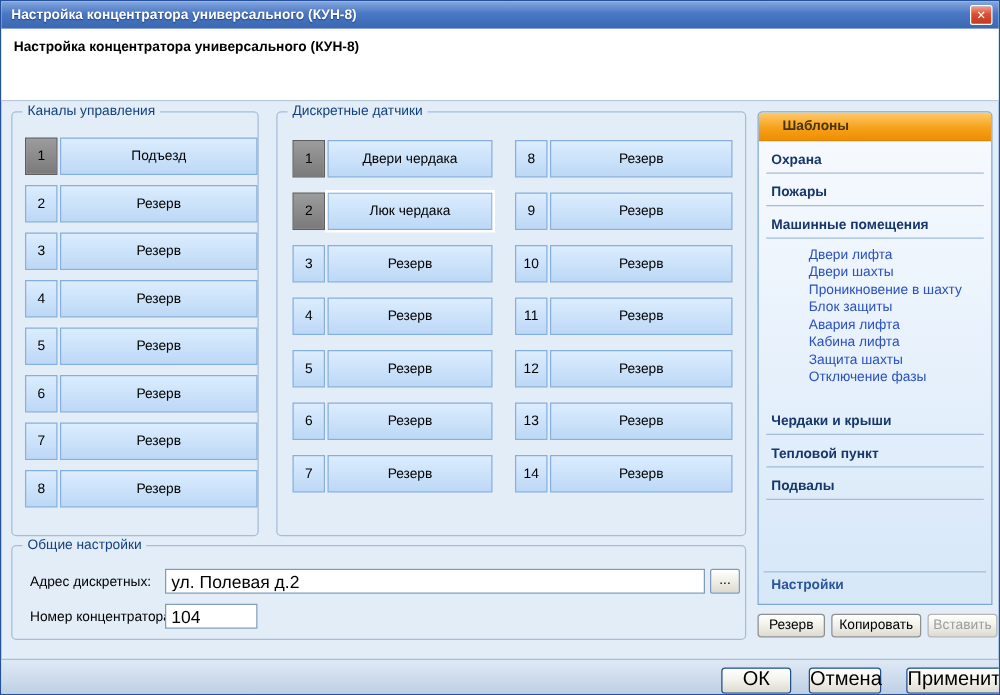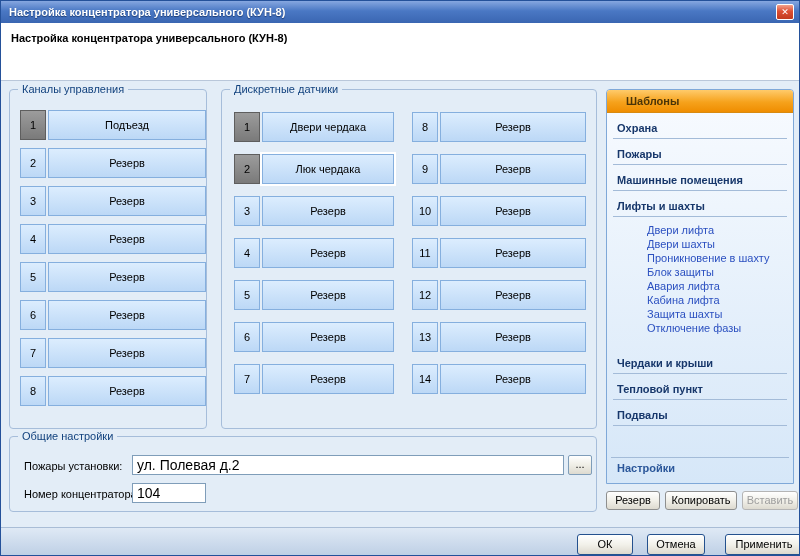--- a/index.html
+++ b/index.html
@@ -64,21 +64,21 @@
     border:1px solid #8E8F8F; border-radius:3px; font-size:11px; text-align:center; line-height:17px; font-family:inherit; }
   .mini-btn.disabled { color:#9D9D9D; border-color:#B5B5B5; }
   #btn-reserve { left:605px; top:490px; width:54px; }
   #btn-copy { left:664px; top:490px; width:72px; }
   #btn-paste { left:741px; top:490px; width:56px; }
 
   
   .footer { position:absolute; left:0; top:526px; width:100%; height:30px;
     background:linear-gradient(#DFE9F5,#BCCEE4); border-top:1px solid #A9BDD6; }
   .btn { position:absolute; top:6px; height:21px; background:linear-gradient(#FFFFFF,#F2F1EA 50%,#DDD9CE);
-    border:1px solid #24518E; border-radius:3px; font-size:11px; text-align:center; line-height:18px; font-family:inherit; }
+    border:1px solid #24518E; border-radius:3px; font-size:16px; text-align:center; line-height:18px; font-family:inherit; }
   #btn-ok { left:576px; width:56px; }
   #btn-cancel { left:646px; width:58px; }
   #btn-apply { left:712px; width:78px;margin-left:12px; }
 </style>
 </head>
 <body>
 
 <div class="window">
 
   <div class="titlebar">
@@ -187,33 +187,32 @@
       </div>
       <div class="row">
         <div class="cell num">14</div>
         <div class="cell lbl-s2">Резерв</div>
       </div>
     </div>
   </div>
 
   <div class="groupbox" id="general-box">
     <span class="gb-label">Общие настройки</span>
-    <span class="fld-label" style="left:14px; top:23px;">Пожары установки:</span>
+    <span class="fld-label" style="left:14px; top:23px;">Адрес дискретных:</span>
     <input class="textbox" style="left: 122px; top: 18px; width: 432px;" value="ул. Полевая д.2">
     <div class="browse-btn" style="left:558px; top:18px;">...</div>
     <span class="fld-label" style="left:14px; top:51px;">Номер концентратора:</span>
     <input class="textbox" style="left: 122px; top: 46px; width: 74px;" value="104">
   </div>
 
   <div class="tpl-panel">
     <div class="tpl-header">Шаблоны</div>
     <div class="tpl-cat">Охрана</div>
     <div class="tpl-cat">Пожары</div>
     <div class="tpl-cat">Машинные помещения</div>
-    <div class="tpl-cat">Лифты и шахты</div>
     <div class="tpl-links">
       <div class="tpl-link">Двери лифта</div>
       <div class="tpl-link">Двери шахты</div>
       <div class="tpl-link">Проникновение в шахту</div>
       <div class="tpl-link">Блок защиты</div>
       <div class="tpl-link">Авария лифта</div>
       <div class="tpl-link">Кабина лифта</div>
       <div class="tpl-link">Защита шахты</div>
       <div class="tpl-link">Отключение фазы</div>
     </div>

